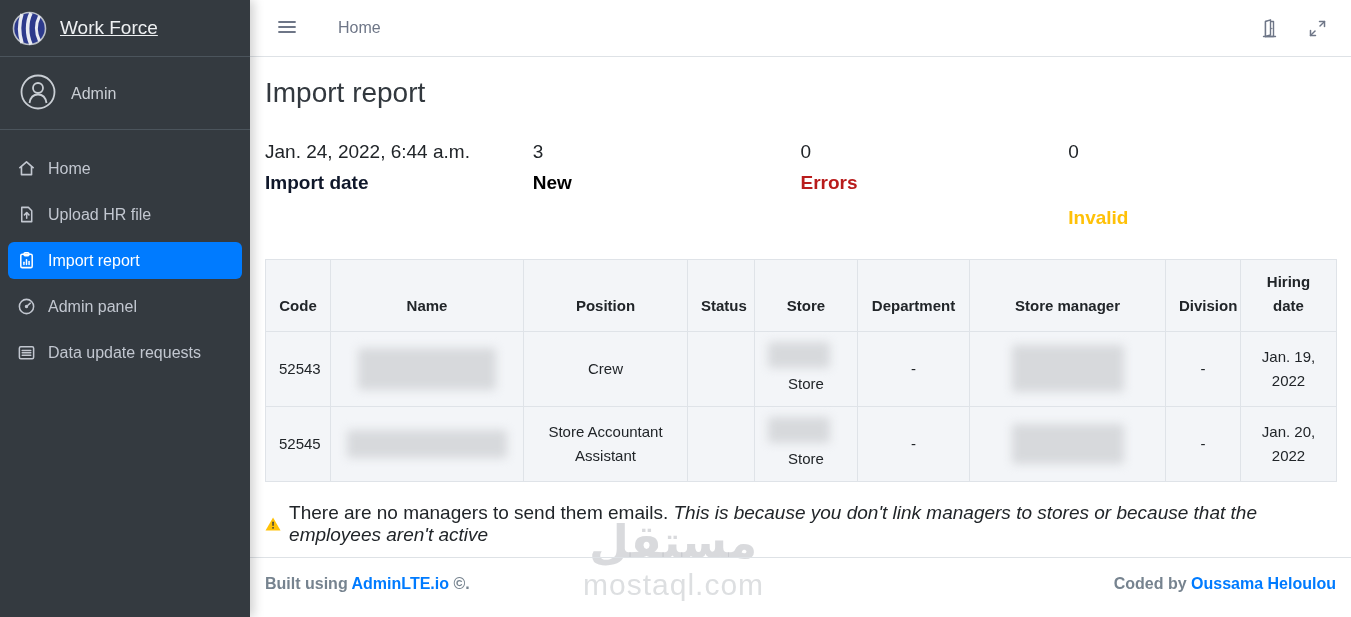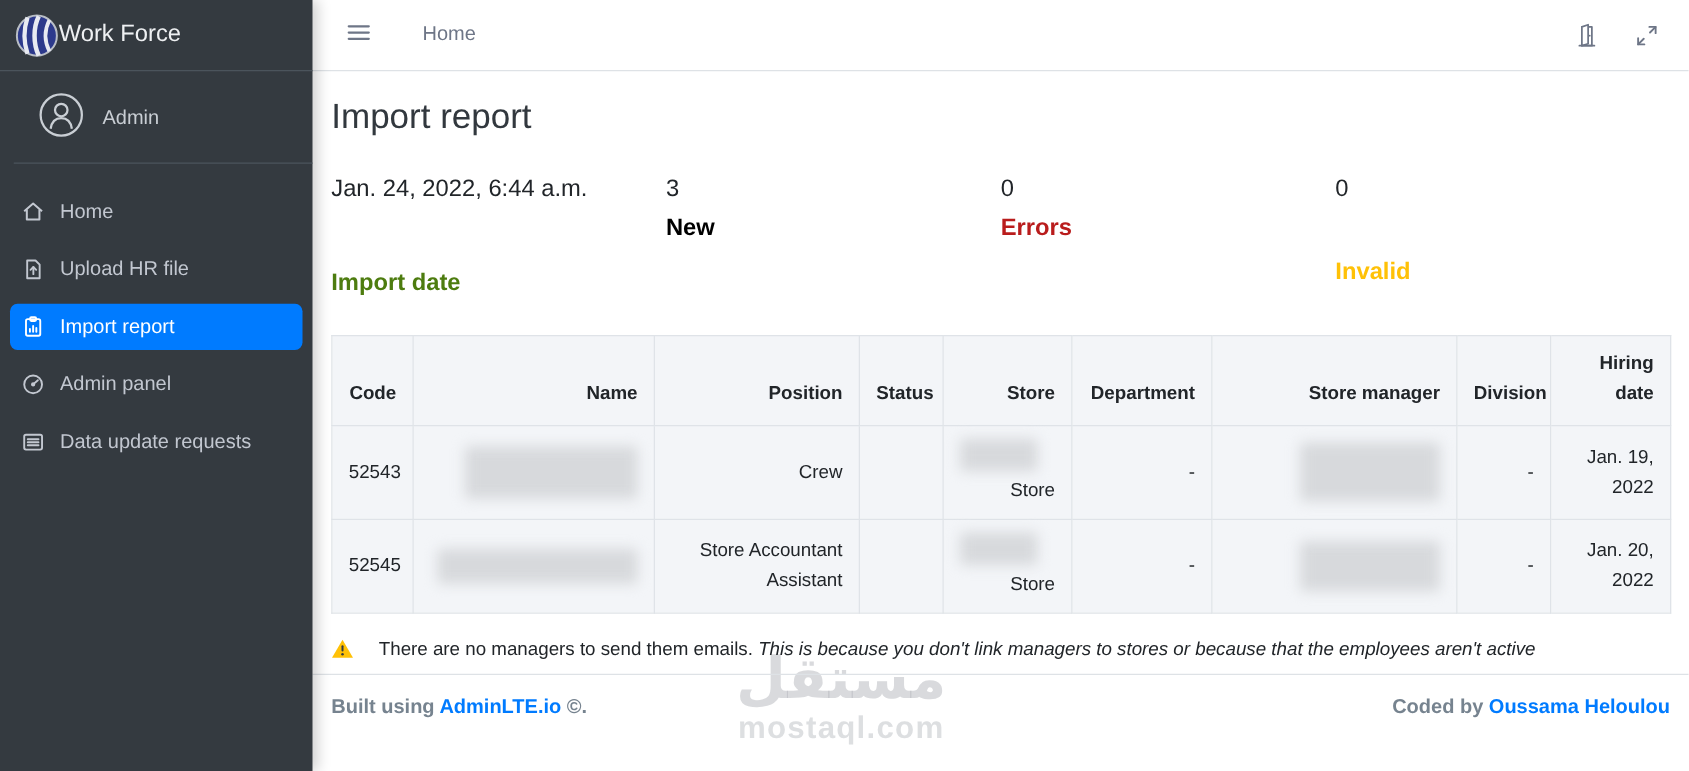--- a/index.html
+++ b/index.html
@@ -9,29 +9,29 @@
     font-family:"Liberation Sans","DejaVu Sans",sans-serif;
     color:#212529;
   }
   
   .sidebar{
     position:absolute;left:0;top:0;width:250px;height:617px;
     background:#343a40;z-index:5;
     box-shadow:4px 0 10px rgba(0,0,0,.18);
   }
   .brand{
-    height:56px;display:flex;align-items:center;
+    height:56px;display:flex;align-items:center;gap:13px;
     padding:0 12px;border-bottom:1px solid #4b545c;
-    color:#eef0f2;font-size:19px;cursor:pointer;
+    color:#eef0f2;font-size:19px;cursor:pointer;text-decoration:underline;
   }
   .brand-logo{width:35px;height:35px;flex:0 0 35px;}
   .user-panel{
     display:flex;align-items:center;gap:15px;
     padding:17px 12px 15px 20px;border-bottom:1px solid #4b545c;
-    color:#c9ced4;font-size:16px;cursor:pointer;margin-left:11px;
+    color:#c9ced4;font-size:16px;cursor:pointer;
   }
   .nav{padding:20px 8px 0;display:flex;flex-direction:column;gap:9px;}
   .nav-item{
     display:flex;align-items:center;gap:12px;
     color:#c2c7d0;font-size:16px;padding:9px 9px;border-radius:6px;cursor:pointer;
   }
   .nav-item svg{flex:0 0 19px;}
   .nav-item.active{background:#007bff;color:#fff;}
   
   .main{position:absolute;left:250px;top:0;width:1101px;height:617px;}
@@ -43,49 +43,49 @@
   .navbar .hamburger{font-size:21px;cursor:pointer;line-height:1;}
   .navbar .home-link{margin-left:41px;font-size:16px;color:#6e7687;cursor:pointer;text-decoration:none;}
   .navbar .right-icons{margin-left:auto;display:flex;align-items:center;gap:29px;}
   .navbar .nav-icon{cursor:pointer;display:flex;}
   
   .content{position:relative;z-index:1;padding:16px 15px 0;}
   .page-title{font-size:28px;font-weight:400;color:#32383e;margin:4px 0 27px;}
   .stats{display:flex;margin-bottom:25px;}
   .stat{flex:1;font-size:19px;line-height:1.65;}
   .stat .label{font-weight:bold;}
-  .label-import{color:#4d7c0f;margin-top:44px;}
+  .label-import{color:#0f172a;}
   .label-new{color:#000000;}
   .label-errors{color:#b91c1c;}
   .label-invalid{color:#ffc107;margin-top:35px;}
   .section-title{font-size:18.5px;font-weight:400;color:#32383e;margin:0 0 13px;}
   table{border-collapse:collapse;font-size:15px;color:#212529;table-layout:fixed;width:1071px;}
-  th,td{border:1px solid #dfe3e8;background:#f3f5f8;padding:10px 13px;text-align:right;box-sizing:border-box;}
+  th,td{border:1px solid #dfe3e8;background:#f3f5f8;padding:10px 13px;text-align:center;box-sizing:border-box;}
   th{vertical-align:bottom;font-weight:bold;height:72px;padding-bottom:13px;line-height:1.6;}
   td{vertical-align:middle;height:73px;line-height:1.6;}
   .redact{display:inline-block;background:#d7d9dc;border-radius:3px;filter:blur(5px);vertical-align:middle;}
   .redact-name{width:160px;height:44px;}
   .redact-name.short{height:28px;}
   .redact-name.narrow{width:138px;height:42px;}
   .redact-store{display:block;width:62px;height:26px;margin-bottom:4px;}
   .redact-manager{width:112px;height:47px;}
   .redact-manager.short{height:40px;}
-  .warning-row{display:flex;align-items:center;gap:20px;margin-top:20px;font-size:15px;color:#212529;}
+  .warning-row{display:flex;align-items:center;gap:8px;margin-top:20px;font-size:19px;color:#212529;}
   .warning-row .italic{font-style:italic;}
   .divider{border-bottom:1px solid #dee2e6;margin-top:11px;margin-left:-15px;margin-right:-15px;}
   .footer{display:flex;justify-content:space-between;padding-top:17px;font-size:16px;font-weight:bold;color:#76838f;}
   .footer a{color:#007bff;text-decoration:none;cursor:pointer;}
   .footer .copy{font-weight:bold;color:#76838f;}
   
   .watermark{
     position:absolute;left:333px;top:517px;width:180px;z-index:0;
     text-align:center;pointer-events:none;user-select:none;
   }
   .watermark .ar{font-size:46px;font-weight:bold;color:rgba(170,174,180,.45);line-height:1.1;}
-  .watermark .en{font-size:25px;font-weight:bold;color:rgba(170,174,180,.40);letter-spacing:1px;}
+  .watermark .en{font-size:30px;font-weight:normal;color:rgba(170,174,180,.40);letter-spacing:1px;}
 </style>
 </head>
 <body>
 
 <aside class="sidebar">
   <div class="brand">
     <span class="brand-logo">
       <svg width="35" height="35" viewBox="0 0 35 35">
         <circle cx="17.5" cy="17.5" r="16" fill="#2d3a8c" stroke="#b9bec6" stroke-width="1.6"></circle>
         <path d="M10 3 C7 12 7 23 10 32" stroke="#e8eaf2" stroke-width="3.4" fill="none"></path>

